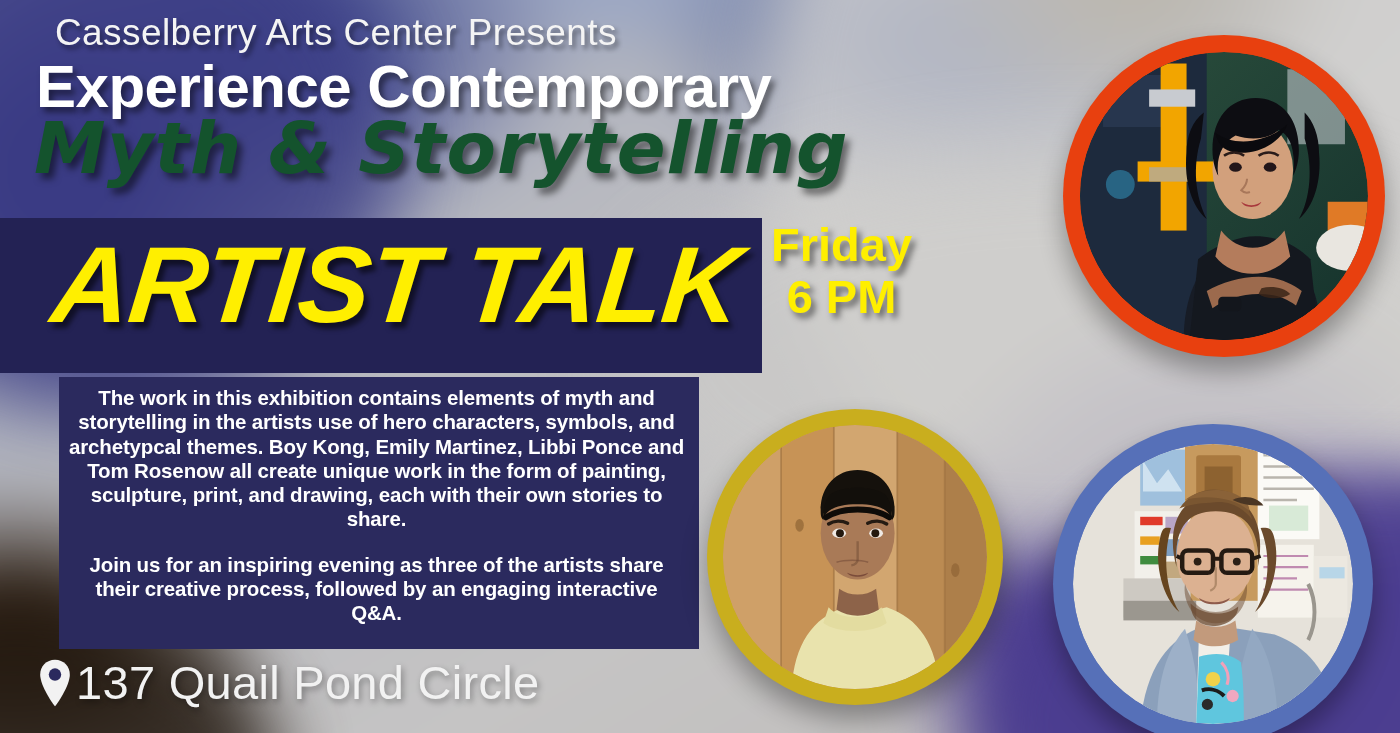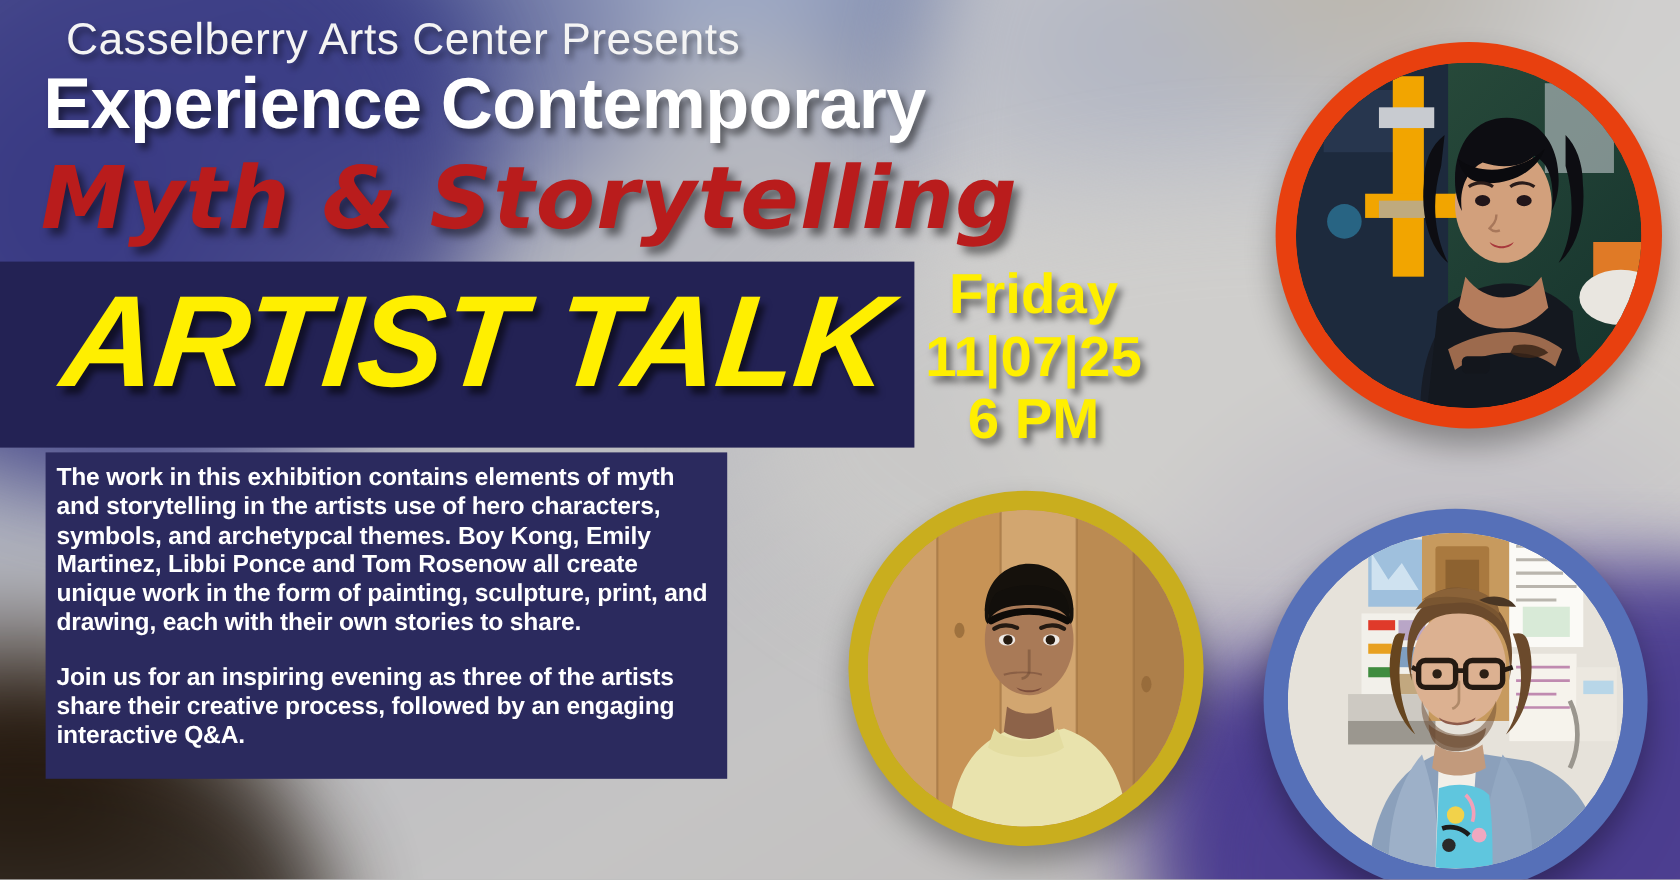--- a/index.html
+++ b/index.html
@@ -50,22 +50,22 @@
     text-shadow:3px 4px 5px rgba(0,0,0,.45);
     white-space:nowrap;
   }
   .headline {
     position:absolute; left:36px; top:52px;
     font-size:60px; font-weight:700; color:#ffffff;
     letter-spacing:-.5px; white-space:nowrap;
     text-shadow:4px 5px 6px rgba(0,0,0,.5);
   }
   .subhead {
-    position:absolute; left:34px; top:123px;
-    font-size:72px; font-style:italic; font-weight:700; color:#b91c1c;
+    position:absolute; left:34px; top:106px;
+    font-size:72px; font-style:italic; font-weight:700; color:#14532d;
     letter-spacing:1px; white-space:nowrap;
     font-family:"DejaVu Sans", sans-serif;
     text-shadow:5px 6px 7px rgba(0,0,0,.5);
   }
 
   .banner {
     position:absolute; left:0; top:218px; width:762px; height:155px;
     background:#232254;
   }
   .banner-text {
@@ -78,22 +78,22 @@
 
   .datetime {
     position:absolute; left:771px; top:219px;
     font-size:47px; font-weight:700; color:#ffef00; line-height:52px;
     text-shadow:4px 5px 6px rgba(0,0,0,.5);
     text-align:center;
   }
   .datetime div { white-space:nowrap; }
 
   .infobox {
-    position:absolute; left:38px; top:377px; width:568px; height:272px;
-    background:#2b2a5e; padding:9px 14px 0 9px;
+    position:absolute; left:59px; top:377px; width:640px; height:272px;
+    background:#2b2a5e; padding:9px 14px 0 9px;text-align:center;
   }
   .infobox p {
     color:#ffffff; font-weight:700; font-size:20.5px; line-height:24.3px;
     letter-spacing:-.15px;
   }
   .infobox p.second { margin-top:21px; }
 
   .address {
     position:absolute; left:38px; top:655px;
     display:flex; align-items:center; gap:4px;
@@ -140,29 +140,35 @@
   <div class="presents">Casselberry Arts Center Presents</div>
   <div class="headline">Experience Contemporary</div>
   <div class="subhead">Myth &amp; Storytelling</div>
 
   <div class="banner">
     <div class="banner-text">ARTIST TALK</div>
   </div>
 
   <div class="datetime">
     <div>Friday</div>
-    <div>11|07|25</div>
     <div>6 PM</div>
   </div>
 
   <div class="infobox">
     <p class="first">The work in this exhibition contains elements of myth and storytelling in the artists use of hero characters, symbols, and archetypcal themes. Boy Kong, Emily Martinez, Libbi Ponce and Tom Rosenow all create unique work in the form of painting, sculpture, print, and drawing, each with their own stories to share.</p>
     <p class="second">Join us for an inspiring evening as three of the artists share their creative process, followed by an engaging interactive Q&amp;A.</p>
   </div>
 
+  <div class="address">
+    <svg class="pin" viewBox="0 0 24 34">
+      <path d="M12 0.6C5.9 0.6 1.5 5.1 1.5 11.1c0 7.6 9 20.9 10.5 22.3 1.5-1.4 10.5-14.7 10.5-22.3C22.5 5.1 18.1 0.6 12 0.6z" fill="#f2f2f2"></path>
+      <circle cx="12" cy="11" r="4.4" fill="#2b2a5e"></circle>
+    </svg>
+    <span>137 Quail Pond Circle</span>
+  </div>
 
   <div class="portrait" id="p-emily">
     <div class="ring"></div>
     <div class="photo">
       <svg viewBox="0 0 100 100" width="100%" height="100%">
         <defs>
           <clipPath id="clipE">
               <circle cx="50" cy="50" r="50"></circle>
             </clipPath>
           <linearGradient id="egWall" x1="0" y1="0" x2="1" y2="1">

